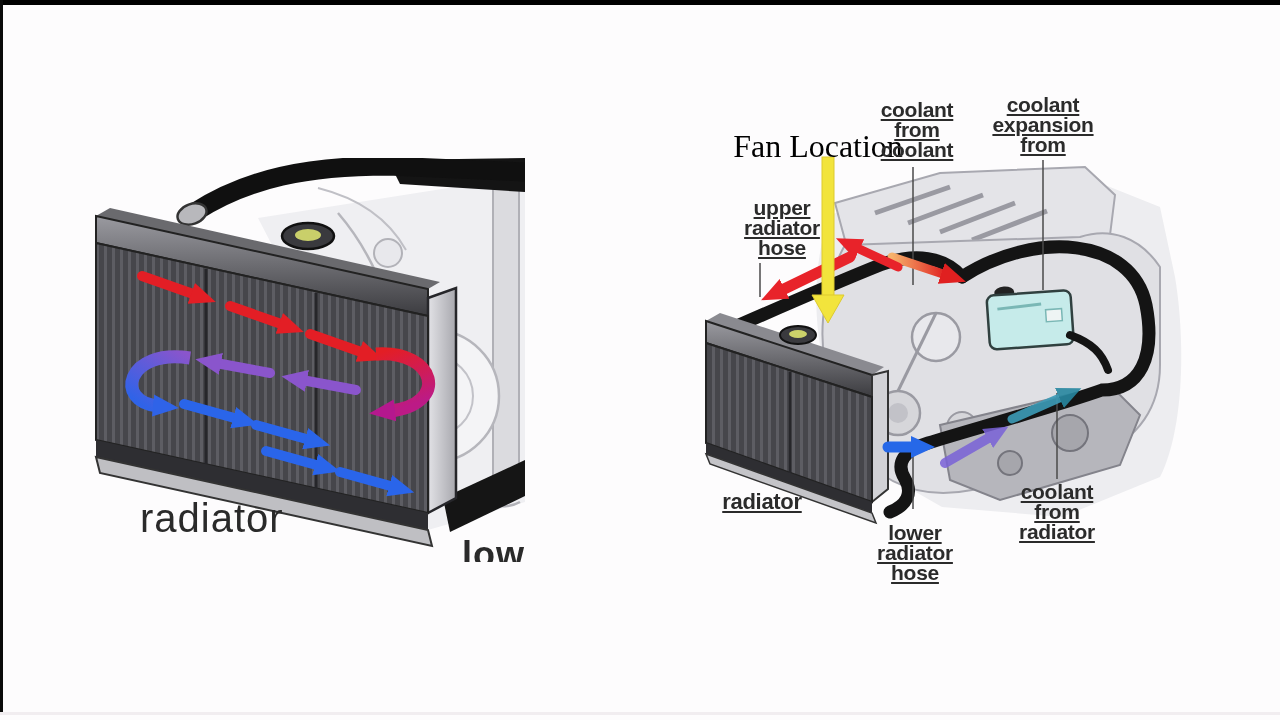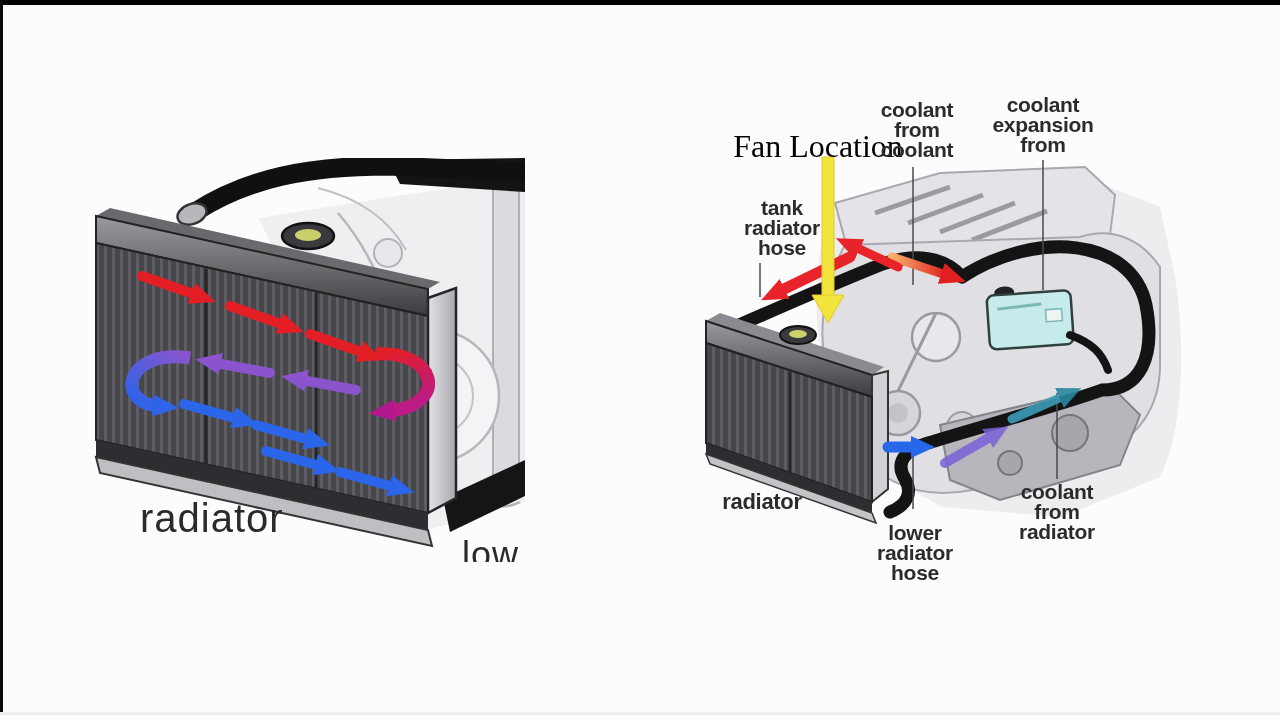--- a/index.html
+++ b/index.html
@@ -15,21 +15,21 @@
   #left-figure{left:88px;top:158px;width:437px;height:404px;}
   #right-figure{left:640px;top:85px;width:560px;height:500px;}
   .figure svg{position:absolute;left:0;top:0;}
 
   .caption-big{
     position:absolute;color:#2a2a2a;font-size:40px;letter-spacing:1px;
     font-family:"Liberation Sans",sans-serif;white-space:nowrap;
   }
   .diagram-label{
     position:absolute;color:#2b2b2b;font-weight:700;font-size:21px;
-    line-height:0.95;text-align:center;letter-spacing:-0.3px;white-space:nowrap;
+    line-height:0.95;text-align:center;letter-spacing:-0.3px;white-space:nowrap;text-decoration:underline;
   }
   .serif-label{
     position:absolute;color:#000;font-family:"Liberation Serif",serif;
     font-size:32px;text-align:center;white-space:nowrap;
   }
 </style>
 </head>
 <body>
 
 <div class="bar-top"></div>
@@ -121,21 +121,21 @@
     <path d="M102 200 C38 190 26 244 70 248" fill="none" stroke="url(#gradLeftCurve)" stroke-width="13" marker-end="url(#mh-bluecurve)"></path>
     <g stroke-linecap="round">
       <line x1="96" y1="246" x2="150" y2="261" stroke="#2a65ea" stroke-width="10" marker-end="url(#mh-blue)"></line>
       <line x1="168" y1="267" x2="222" y2="282" stroke="#2a65ea" stroke-width="10" marker-end="url(#mh-blue)"></line>
       <line x1="178" y1="293" x2="232" y2="308" stroke="#2a65ea" stroke-width="10" marker-end="url(#mh-blue)"></line>
       <line x1="252" y1="314" x2="306" y2="329" stroke="#2a65ea" stroke-width="10" marker-end="url(#mh-blue)"></line>
     </g>
   </svg>
 
   <div class="caption-big" style="left:52px;top:338px;">radiator</div>
-  <div class="caption-big" style="left:374px;top:376px;font-size:36px;">low</div>
+  <div class="caption-big" style="left:374px;top:376px;font-size:36px;font-weight:bold;">low</div>
 </div>
 
 <div class="figure" id="right-figure">
   <svg width="560" height="500" viewBox="0 0 560 500">
     <defs>
       <linearGradient id="gradTankR" x1="0" y1="0" x2="0" y2="1">
         <stop offset="0" stop-color="#9a9aa0"></stop>
           <stop offset="1" stop-color="#3c3c40"></stop>
       </linearGradient>
       <linearGradient id="gradOrange" x1="0" y1="0" x2="1" y2="0">
@@ -237,21 +237,21 @@
     <div>coolant</div>
   </div>
 
   <div class="diagram-label" style="left:341px;top:10px;width:124px;">
     <div>coolant</div>
     <div>expansion</div>
     <div>from</div>
   </div>
 
   <div class="diagram-label" style="left:80px;top:113px;width:124px;">
-    <div>tank</div>
+    <div>upper</div>
     <div>radiator</div>
     <div>hose</div>
   </div>
 
   <div class="diagram-label" style="left:60px;top:407px;width:124px;font-size:22px;">
     <div>radiator</div>
   </div>
 
   <div class="diagram-label" style="left:213px;top:427px;width:124px;margin-top:11px;">
     <div>lower</div>

